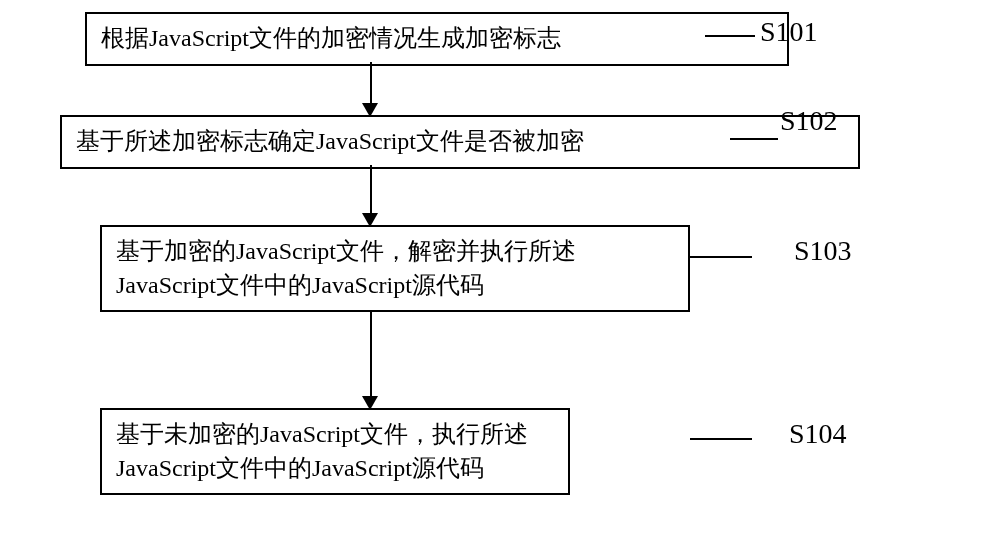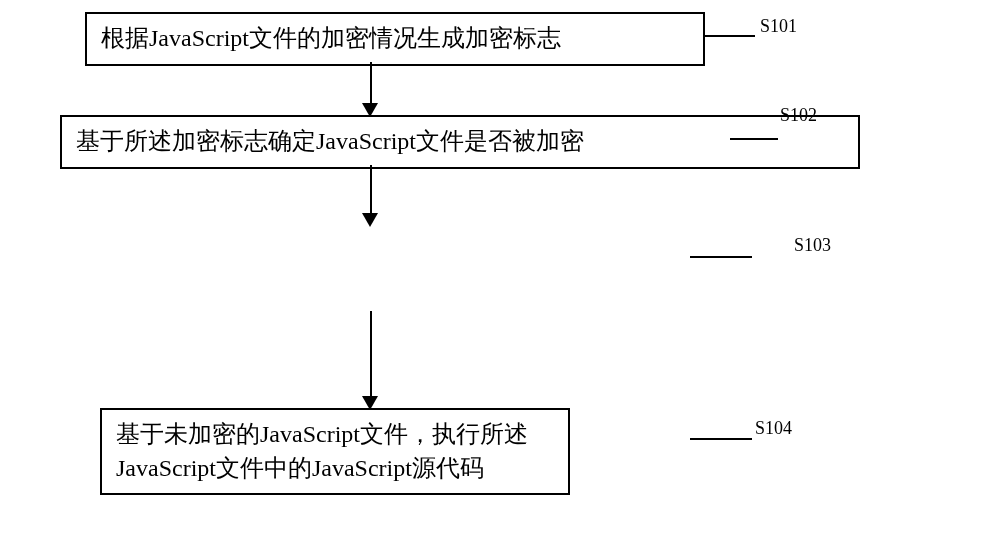--- a/index.html
+++ b/index.html
@@ -23,21 +23,21 @@
       position: absolute;
       border: 2px solid #000;
       background: #fff;
       padding: 8px 14px;
       font-size: 24px;
       line-height: 1.4;
       text-align: left;
     }
     .label {
       position: absolute;
-      font-size: 18px;
+      font-size: 28px;
       font-family: "SimSun", "宋体", serif;
     }
     .arrow-head {
       position: absolute;
       width: 0;
       height: 0;
       border-left: 8px solid transparent;
       border-right: 8px solid transparent;
       border-top: 14px solid #000;
       left: 50%;
@@ -46,36 +46,36 @@
     .label-line {
       position: absolute;
       height: 2px;
       background: #000;
     }
     .arrow-container {
       position: absolute;
       left: 370px;
       width: 2px;
     }
-    .box1 { left: 85px; top: 12px; width: 620px; }
+    .box1 { left: 85px; top: 12px; width: 704px; }
     .box2 { left: 60px; top: 115px; width: 800px; }
     .box3 { left: 100px; top: 225px; width: 590px; }
     .box4 { left: 100px; top: 408px; width: 470px; }
     
     .arrow1 { top: 62px; height: 41px; }
     .arrow1-head { top: 103px; }
     .arrow2 { top: 165px; height: 48px; }
     .arrow2-head { top: 213px; }
     .arrow3 { top: 311px; height: 85px; }
     .arrow3-head { top: 396px; }
     
     .label1 { left: 760px; top: 16px; }
     .label2 { left: 780px; top: 105px; }
     .label3 { left: 794px; top: 235px; }
-    .label4 { left: 755px; top: 418px; text-align: right; }
+    .label4 { left: 789px; top: 418px; text-align: right; }
     
     .line1 { left: 705px; top: 35px; width: 50px; }
     .line2 { left: 730px; top: 138px; width: 48px; }
     .line3 { left: 690px; top: 256px; width: 62px; }
     .line4 { left: 690px; top: 438px; width: 62px; }
   </style>
 </head>
 <body>
 
 <div class="flowchart">
@@ -91,20 +91,23 @@
 
   <div class="box box2">
     <span>基于所述加密标志确定JavaScript文件是否被加密</span>
   </div>
   <div class="label-line line2"></div>
   <div class="label label2">S102</div>
 
   <div class="arrow-container arrow2" style="background:#000;"></div>
   <div class="arrow-container arrow2-head arrow-head"></div>
 
+  <div class="box box3">
+    <span>基于加密的JavaScript文件，解密并执行所述JavaScript文件中的JavaScript源代码</span>
+  </div>
   <div class="label-line line3"></div>
   <div class="label label3">S103</div>
 
   <div class="arrow-container arrow3" style="background:#000;"></div>
   <div class="arrow-container arrow3-head arrow-head"></div>
 
   <div class="box box4">
     <span>基于未加密的JavaScript文件，执行所述JavaScript文件中的JavaScript源代码</span>
   </div>
   <div class="label-line line4"></div>

